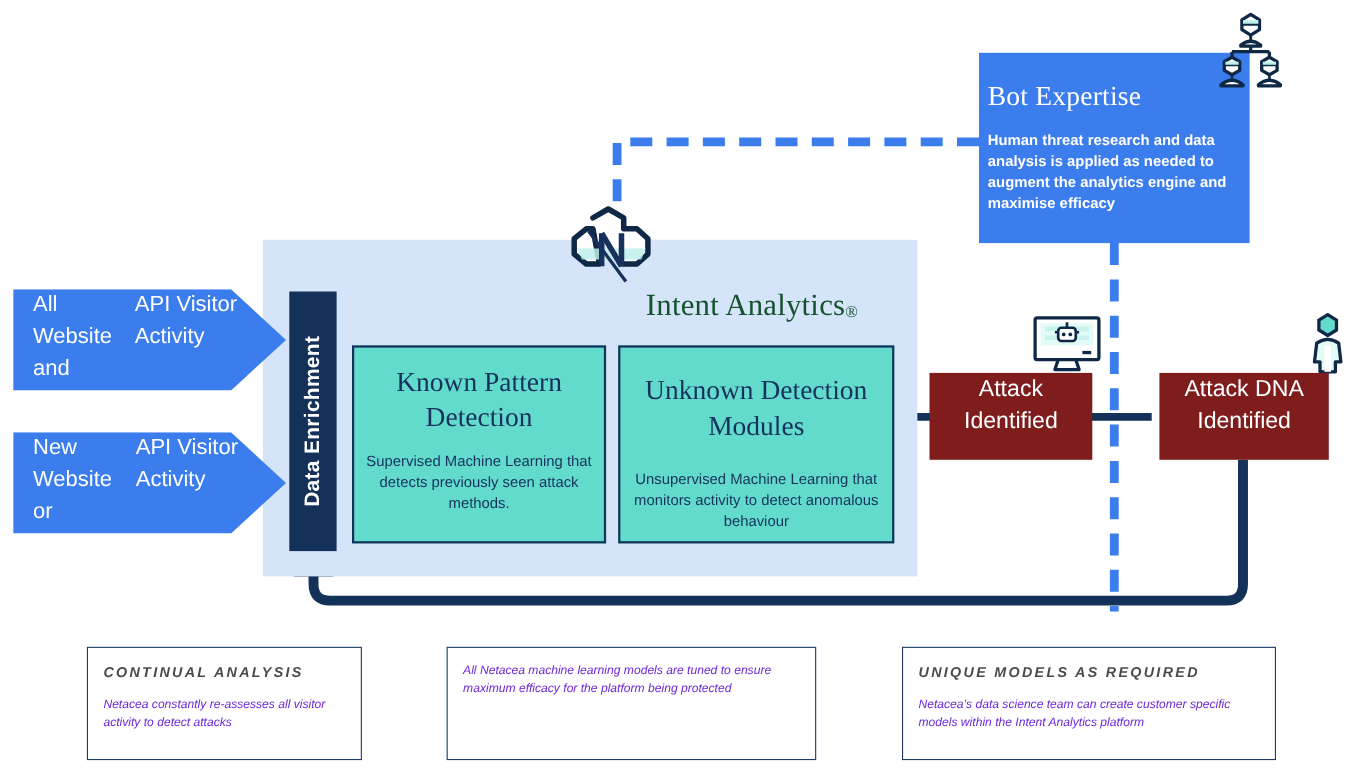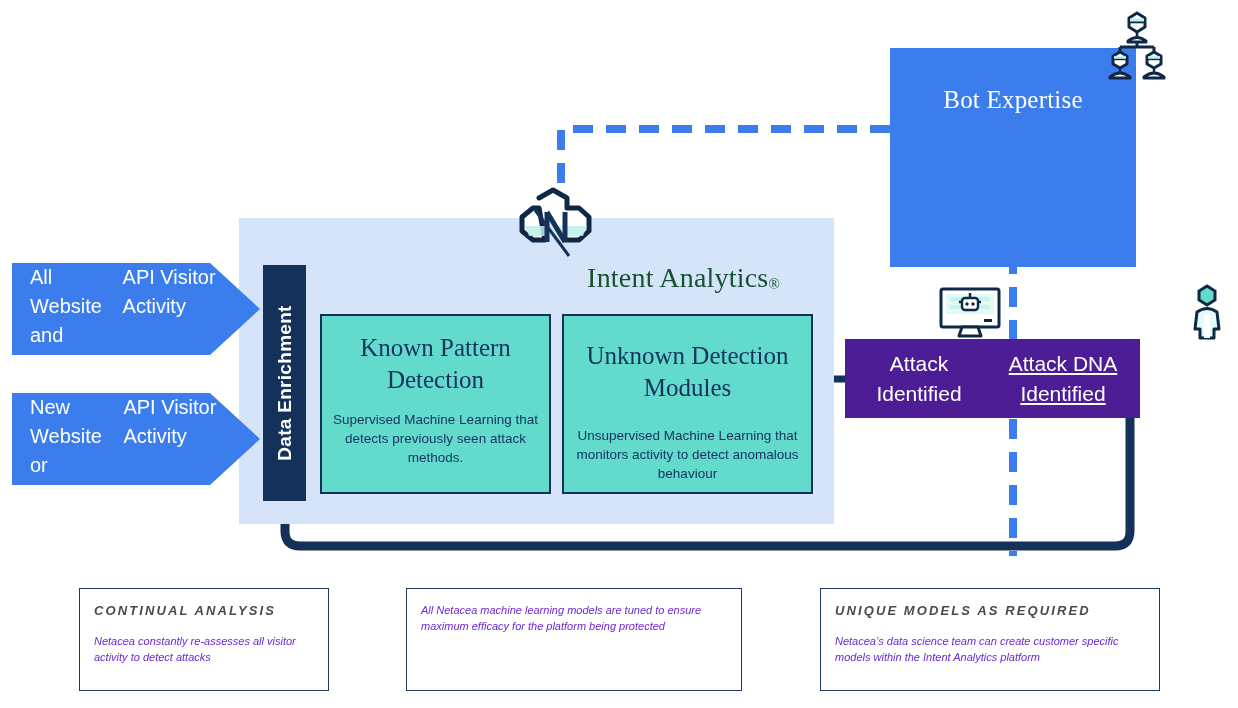--- a/index.html
+++ b/index.html
@@ -132,56 +132,55 @@
     color: #ffffff;
     font-size: 20px;
     line-height: 1.45;
   }
 
   
   #bot-expertise {
     left: 890px;
     top: 48px;
     width: 246px;
-    height: 219px;
+    height: 173px;
     background: #3b7ded;
-    text-align: center;
+    text-align: left;
     color: #ffffff;
     box-sizing: border-box;
-    padding: 12px 8px;
+    padding: 0 8px;
   }
   #bot-expertise .be-title {
     font-family: "Liberation Serif", serif;
     font-size: 25px;
     margin-top: 26px;
     letter-spacing: .2px;
   }
   #bot-expertise .be-desc {
     font-size: 13.5px;
     line-height: 1.42;
     margin-top: 16px;
     font-weight: 600;
   }
 
   
   #team-icon { left: 1102px; top: 10px; width: 70px; height: 70px; }
 
   
   .outcome {
-    background: #4c1d95;
+    background: #7f1d1d;
     color: #ffffff;
     display: flex;
-    align-items: center;
     justify-content: center;
     text-align: center;
     font-size: 21px;
     line-height: 1.4;
   }
   #attack-identified     { left: 845px;  top: 339px; width: 148px; height: 79px; }
-  #attack-dna-identified { left: 986px; top: 339px; width: 154px; height: 79px; text-decoration: underline; }
+  #attack-dna-identified { left: 1054px; top: 339px; width: 154px; height: 79px; }
 
   
   #monitor-bot-icon { left: 938px;  top: 287px; width: 64px; height: 52px; }
   #person-icon      { left: 1190px; top: 284px; width: 34px; height: 56px; }
 
   
   .info-card {
     border: 1px solid #1b3b66;
     box-sizing: border-box;
     background: #ffffff;
@@ -277,20 +276,21 @@
       <polygon points="0,0 198,0 248,46 198,92 0,92" fill="#3b7ded"></polygon>
     </svg>
     <div class="arrow-text">
       <div>New Website or</div>
       <div>API Visitor Activity</div>
     </div>
   </div>
 
   <div class="abs" id="bot-expertise">
     <div class="be-title">Bot Expertise</div>
+    <div class="be-desc">Human threat research and data analysis is applied as needed to augment the analytics engine and maximise efficacy</div>
   </div>
 
   <div class="abs" id="team-icon">
     <svg viewBox="0 0 70 70" width="70" height="70">
       <g stroke="#0f2846" stroke-width="3" fill="#ffffff" stroke-linejoin="round">
 
         <polygon points="35,3 43,8 43,17 35,22 27,17 27,8"></polygon>
         <path d="M27 12 L43 12" stroke-width="2.6" fill="none"></path>
         <path d="M28 10 L42 10" stroke="#bdf0ea" stroke-width="3" fill="none"></path>
 

